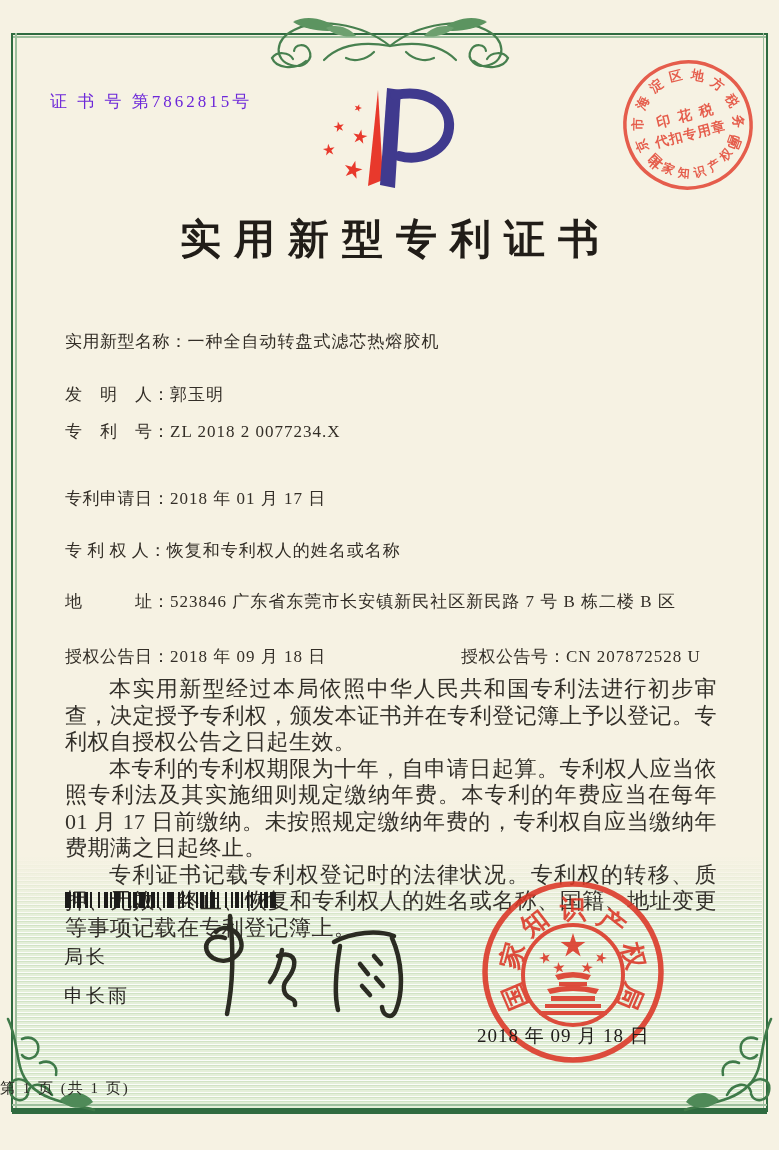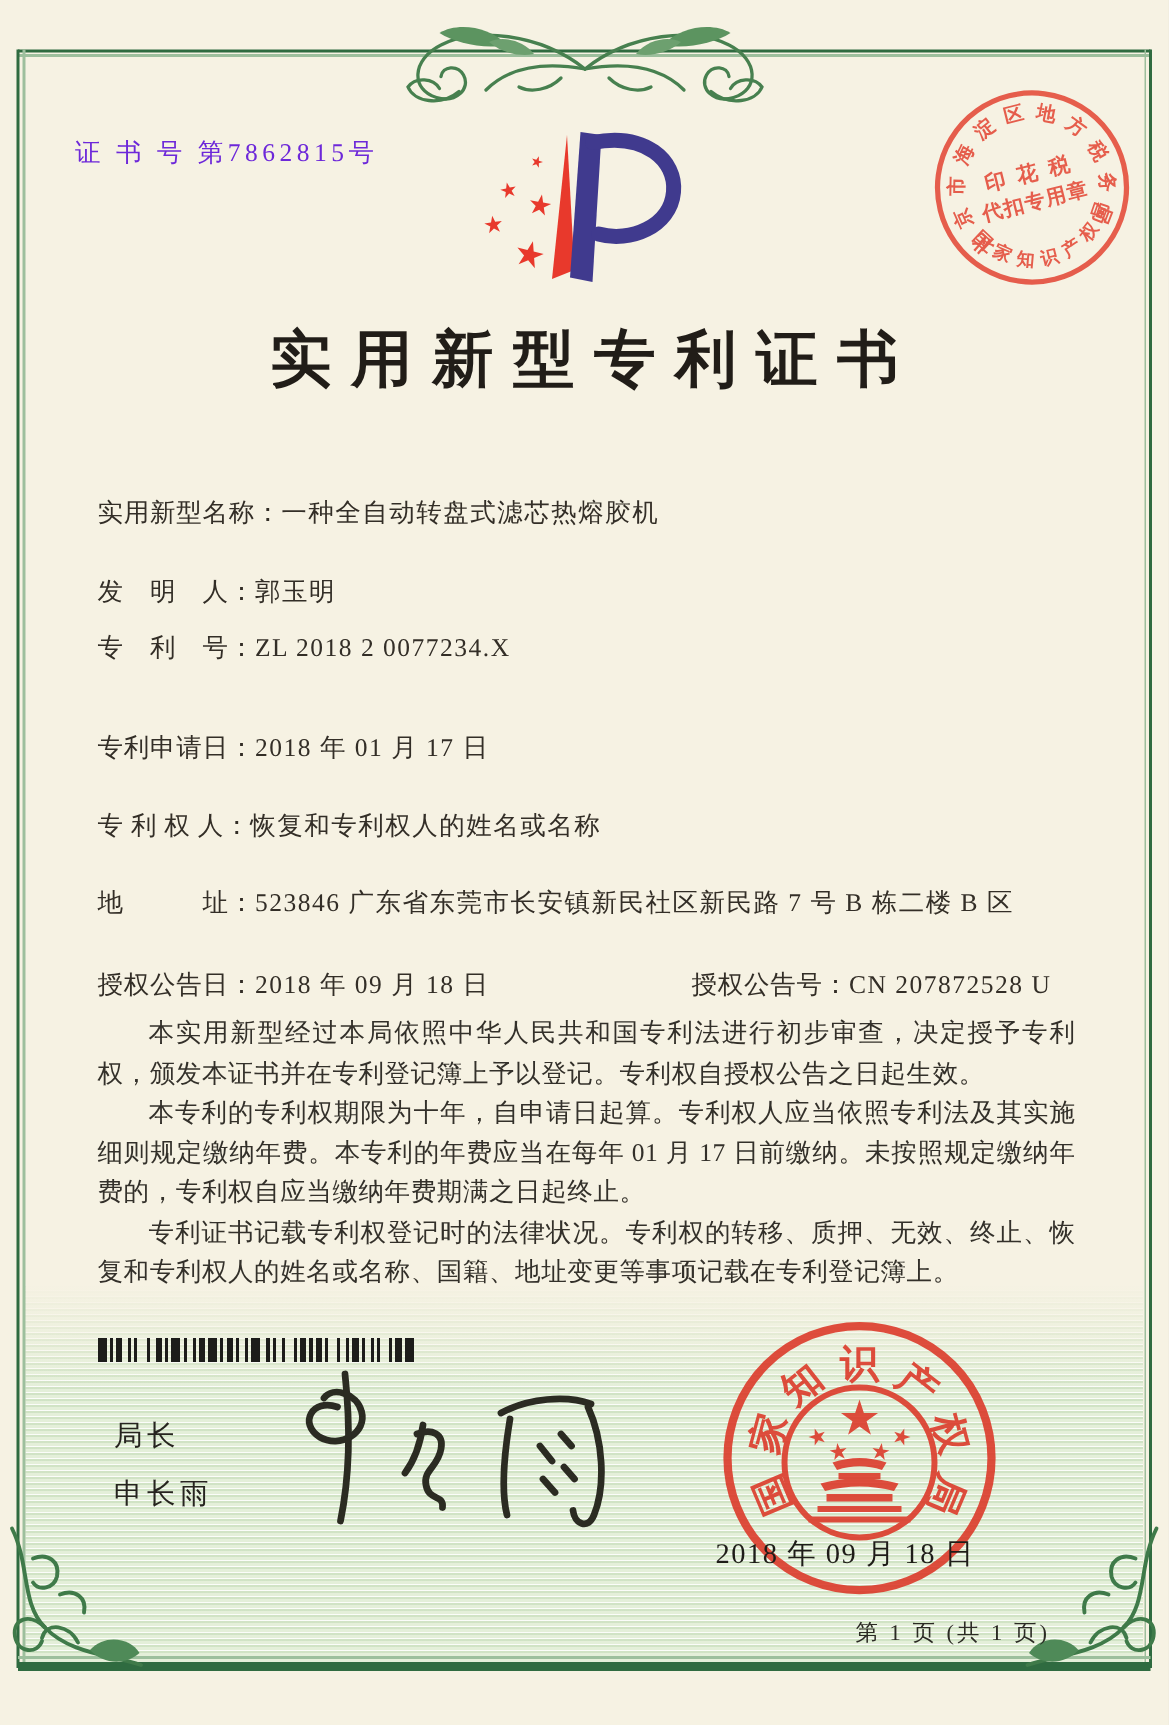--- a/index.html
+++ b/index.html
@@ -29,28 +29,28 @@
   
   .cert-no { position:absolute; left:50px; top:90px; font-size:17px; letter-spacing:3px; color:#6d28d9; }
   .title { position:absolute; left:0; right:0; top:212px; text-align:center; font-size:41px; font-weight:700;
            letter-spacing:13px; text-indent:13px; color:#211d18; }
   .row { position:absolute; left:65px; width:652px; font-size:17px; color:#332e27; line-height:27px; }
   .row .lab { letter-spacing:.5px; }
   .row .val { letter-spacing:1px; }
   .r-name{top:328px} .r-inv{top:381px} .r-pno{top:418px} .r-fdate{top:485px}
   .r-pat{top:537px} .r-addr{top:588px} .r-grant{top:643px}
   .grant-no-group { position:absolute; left:396px; top:0; white-space:nowrap; }
-  .body-text { position:absolute; left:65px; top:676px; width:652px; font-size:17px; line-height:26.5px;
+  .body-text { position:absolute; left:65px; top:676px; width:652px; font-size:22px; line-height:26.5px;
                text-align:justify; color:#33302a; letter-spacing:.4px; }
   .body-text p { text-indent:2em; margin:0; }
-  .signer { position:absolute; left:76px; font-family:"Liberation Sans","DejaVu Sans",sans-serif;
+  .signer { position:absolute; left:64px; font-family:"Liberation Sans","DejaVu Sans",sans-serif;
             font-size:19px; color:#26241f; letter-spacing:3px; }
   .signer.t1 { top:944px; } .signer.t2 { top:983px; }
   .seal-date { position:absolute; left:477px; top:1023px; font-size:19px; letter-spacing:1px; color:#1e1c18; z-index:7; }
-  .footer { position:absolute; left:0; top:1079px; width:700px; text-align:right; font-size:15px;
+  .footer { position:absolute; left:0; top:1079px; width:700px; text-align:left; font-size:15px;
             letter-spacing:2px; color:#2b2a24; z-index:6; }
 
   
   svg { position:absolute; overflow:visible; }
   svg text { font-family:"Liberation Sans","DejaVu Sans",sans-serif; }
   .logo-svg { left:308px; top:84px; }
   .tax-svg { left:613px; top:48px; z-index:5; opacity:.82; }
   .seal-svg { left:477px; top:876px; z-index:6; opacity:.88; }
   .sig-svg { left:182px; top:908px; z-index:5; }
   .barcode-svg { left:65px; top:892px; z-index:4; }

